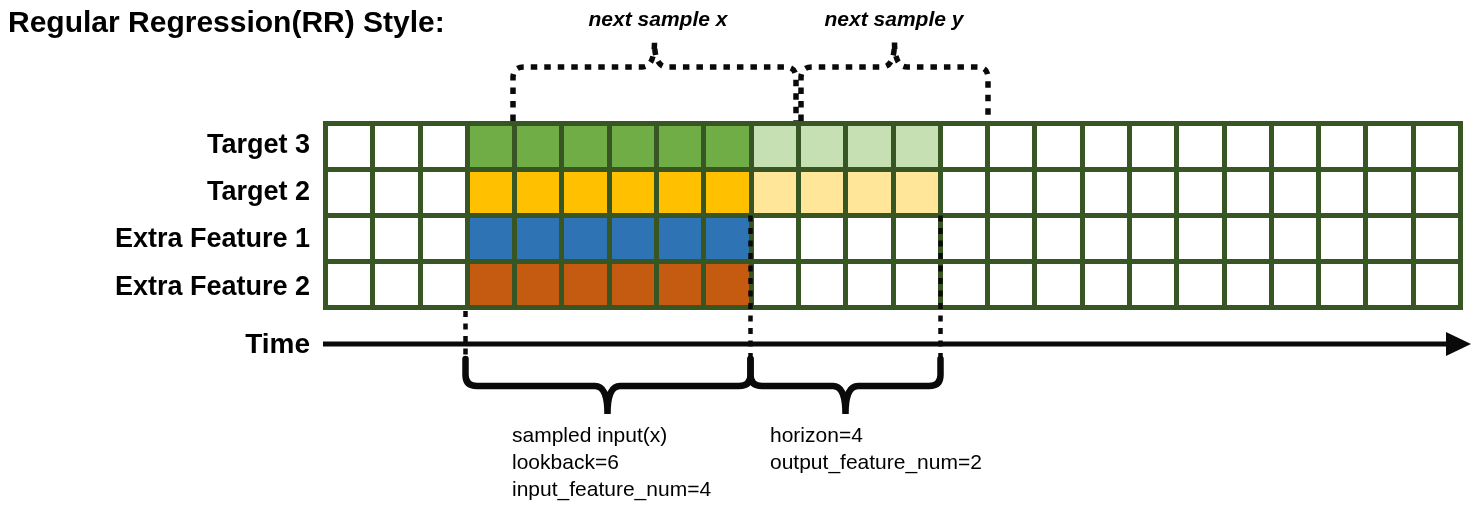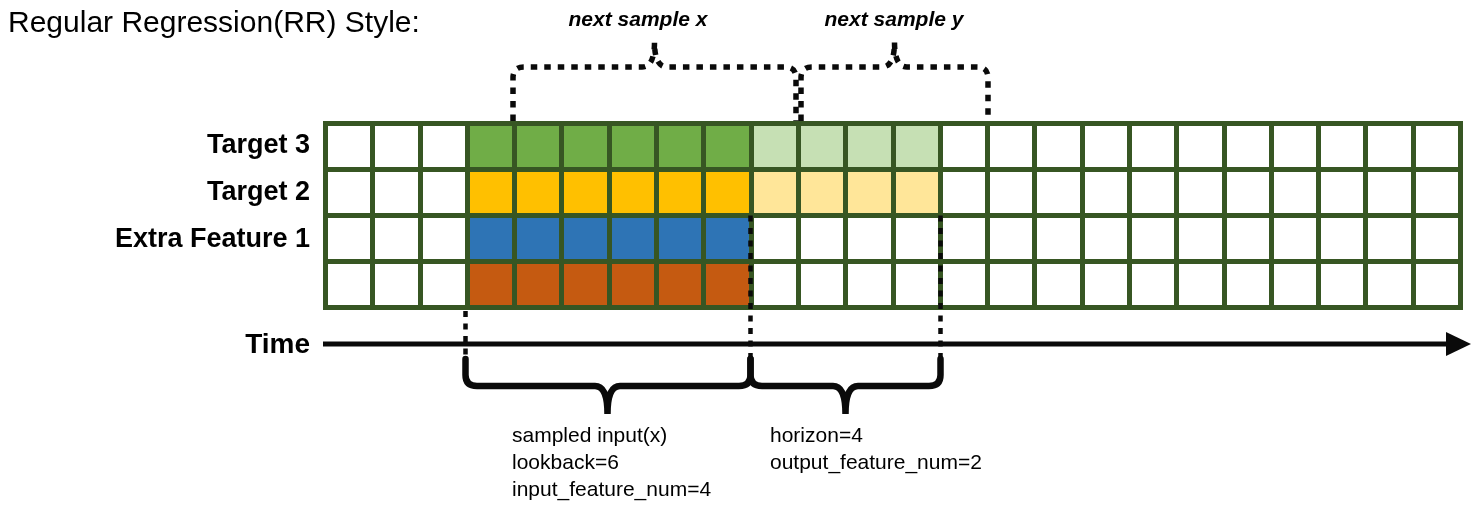--- a/index.html
+++ b/index.html
@@ -1,21 +1,21 @@
 <!DOCTYPE html>
 <html><head>
 <meta charset="utf-8">
 <style>
   html,body{margin:0;padding:0;background:#fff;}
   .canvas{
     position:relative;width:1476px;height:516px;background:#ffffff;
     font-family:"Liberation Sans","DejaVu Sans",sans-serif;color:#000;overflow:hidden;
   }
   .title{
-    position:absolute;left:8px;top:5px;font-size:30px;font-weight:normal;letter-spacing:0px;
+    position:absolute;left:8px;top:5px;font-size:30px;font-weight:bold;letter-spacing:0px;
   }
   .row-label{
     position:absolute;left:0;width:310px;height:47px;
     display:flex;align-items:center;justify-content:flex-end;
     font-size:27px;font-weight:bold;white-space:nowrap;
   }
   .time-grid{
     position:absolute;left:323px;top:121px;width:1140px;height:189px;
     box-sizing:border-box;display:grid;grid-template-columns:repeat(24,1fr);
     grid-auto-rows:1fr;gap:5px;padding:5px;
@@ -38,20 +38,21 @@
 </head>
 <body>
 
 <div class="canvas">
 
   <div class="title">Regular Regression(RR) Style:</div>
 
   <div class="row-label" style="top:121px;">Target 3</div>
   <div class="row-label" style="top:168px;text-align:right;">Target 2</div>
   <div class="row-label" style="top:215px;">Extra Feature 1</div>
+  <div class="row-label" style="top:263px;">Extra Feature 2</div>
 
   <div class="time-grid" style="background: rgb(55, 86, 35);">
       <div class="cell" style="background: rgb(255, 255, 255);"></div>
       <div class="cell" style="background: rgb(255, 255, 255);"></div>
       <div class="cell" style="background: rgb(255, 255, 255);"></div>
       <div class="cell" style="background: rgb(112, 173, 71);"></div>
       <div class="cell" style="background: rgb(112, 173, 71);"></div>
       <div class="cell" style="background: rgb(112, 173, 71);"></div>
       <div class="cell" style="background: rgb(112, 173, 71);"></div>
       <div class="cell" style="background: rgb(112, 173, 71);"></div>
@@ -156,21 +157,21 @@
     <path d="M 465.5,311 L 465.5,359" fill="none" stroke="#0a0a0a" stroke-width="4.5" stroke-dasharray="6 6.5"></path>
 
     <line x1="323" y1="344" x2="1450" y2="344" stroke="#0a0a0a" stroke-width="5"></line>
     <polygon points="1446,332 1446,356 1471,344" fill="#0a0a0a"></polygon>
 
     <path d="M 465.5,359 L 465.5,375 Q 465.5,386 477,386 L 595,386 Q 607.5,386 607.5,414 Q 607.5,386 620,386 L 739,386 Q 750.5,386 750.5,375 L 750.5,359" fill="none" stroke="#0a0a0a" stroke-width="6.5" stroke-linecap="round"></path>
 
     <path d="M 750.5,359 L 750.5,375 Q 750.5,386 762,386 L 833,386 Q 845.5,386 845.5,414 Q 845.5,386 858,386 L 929,386 Q 940.5,386 940.5,375 L 940.5,359" fill="none" stroke="#0a0a0a" stroke-width="6.5" stroke-linecap="round"></path>
   </svg>
 
-  <div class="next-label" style="left:638px;">next sample x</div>
+  <div class="next-label" style="left:658px;">next sample x</div>
   <div class="next-label" style="left:894px;">next sample y</div>
 
   <div class="time-label">Time</div>
 
   <div class="sample-text" style="left:512px;">
     <div>sampled input(x)</div>
     <div>lookback=6</div>
     <div>input_feature_num=4</div>
   </div>
   <div class="sample-text" style="left:770px;">

